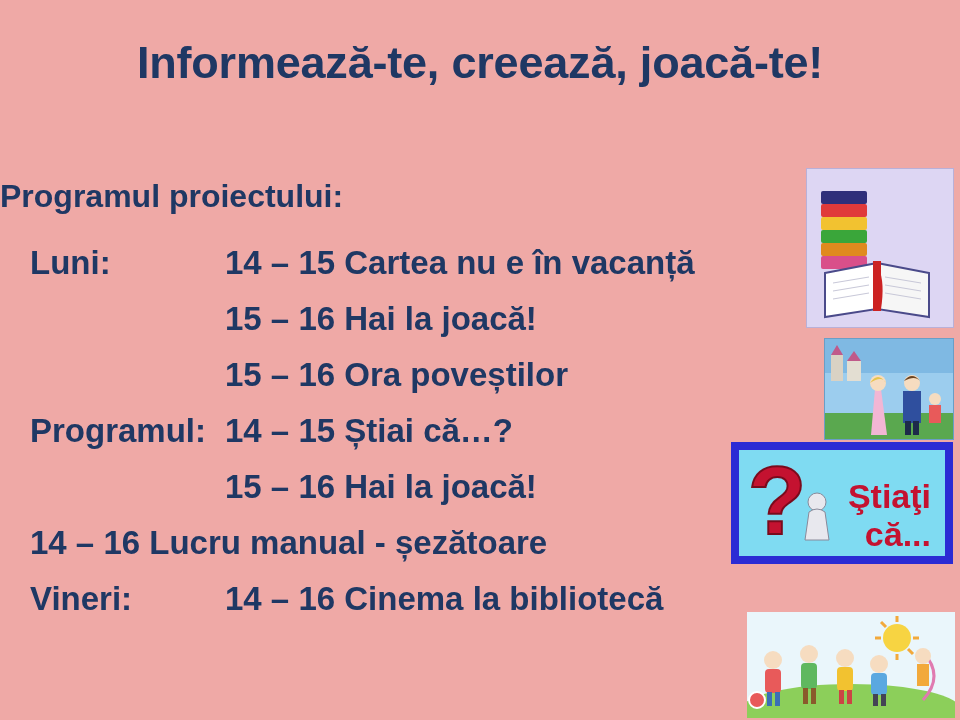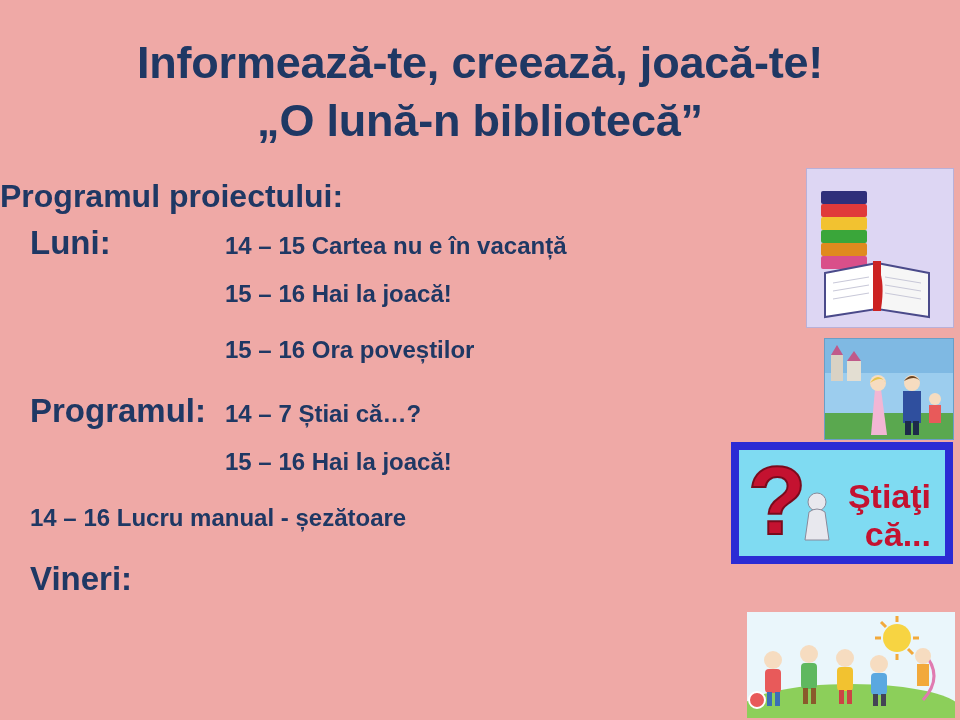--- a/index.html
+++ b/index.html
@@ -38,41 +38,41 @@
     top: 178px;
     left: 0;
     width: 800px;
     text-align: left;
     color: #1f3864;
     font-weight: bold;
     font-size: 32px;
   }
   .schedule {
     position: absolute;
-    top: 224px;
+    top: 244px;
     left: 30px;
     width: 790px;
   }
   .row {
     display: flex;
     align-items: baseline;
     height: 56px;
   }
   .day {
     width: 195px;
     flex: 0 0 195px;
     color: #1f3864;
     font-weight: bold;
     font-size: 33px;
     white-space: nowrap;
   }
   .entry {
     color: #1f3864;
     font-weight: bold;
-    font-size: 24px;
+    font-size: 33px;
     white-space: nowrap;
   }
   
   .img {
     position: absolute;
     overflow: hidden;
   }
   
   #img-books {
     left: 806px;
@@ -108,51 +108,51 @@
     background: #cfe9f6;
   }
 </style>
 </head>
 <body>
 
 <div class="slide">
 
   <div class="title-block">
     <span class="title-line-1">Informează-te, creează, joacă-te!</span>
-    <span class="title-line-2">„O lună-n bibliotecă”</span>
   </div>
 
   <div class="subtitle">Programul proiectului:</div>
 
   <div class="schedule">
     <div class="row">
       <div class="day">Luni:</div>
       <div class="entry">14 – 15 Cartea nu e în vacanță</div>
     </div>
     <div class="row">
       <div class="day"></div>
       <div class="entry">15 – 16 Hai la joacă!</div>
     </div>
     <div class="row">
       <div class="day"></div>
       <div class="entry">15 – 16 Ora poveștilor</div>
     </div>
     <div class="row">
       <div class="day">Programul:</div>
-      <div class="entry">14 – 7 Știai că…?</div>
+      <div class="entry">14 – 15 Știai că…?</div>
     </div>
     <div class="row">
       <div class="day"></div>
       <div class="entry">15 – 16 Hai la joacă!</div>
     </div>
     <div class="row">
       <div class="entry">14 – 16 Lucru manual - șezătoare</div>
     </div>
     <div class="row">
       <div class="day">Vineri:</div>
+      <div class="entry">14 – 16 Cinema la bibliotecă</div>
     </div>
   </div>
 
   <div class="img" id="img-books">
     <svg width="146" height="158" viewBox="0 0 146 158">
       <rect x="0" y="0" width="146" height="158" fill="#ddd6f3"></rect>
 
       <rect x="14" y="22" width="46" height="13" rx="2" fill="#2f2f7a"></rect>
       <rect x="14" y="35" width="46" height="13" rx="2" fill="#e03a3a"></rect>
       <rect x="14" y="48" width="46" height="13" rx="2" fill="#f2c230"></rect>

